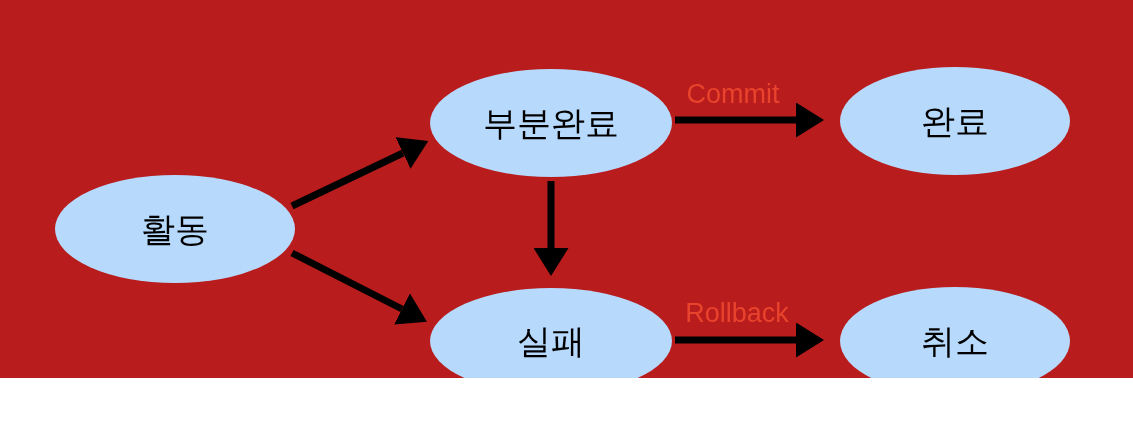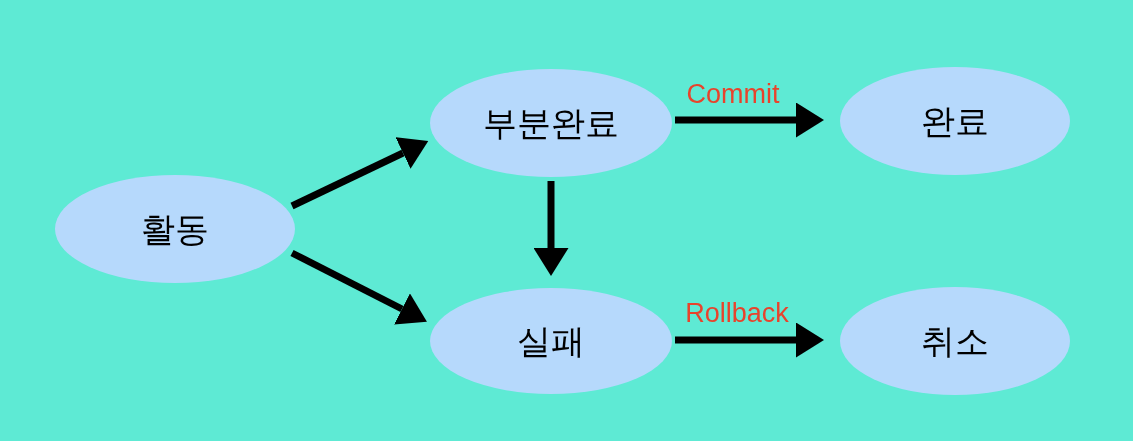--- a/index.html
+++ b/index.html
@@ -3,22 +3,22 @@
 <meta charset="utf-8">
 <style>
   html, body {
     margin: 0;
     padding: 0;
     background: #ffffff;
   }
   .canvas {
     position: relative;
     width: 1133px;
-    height: 441px;
-    background: #5eead4;
+    height: 378px;
+    background: #b91c1c;
     overflow: hidden;
   }
   svg {
     display: block;
   }
   .node-label {
     font-family: "Liberation Sans", "DejaVu Sans", sans-serif;
     font-size: 34px;
     fill: #000000;
   }

